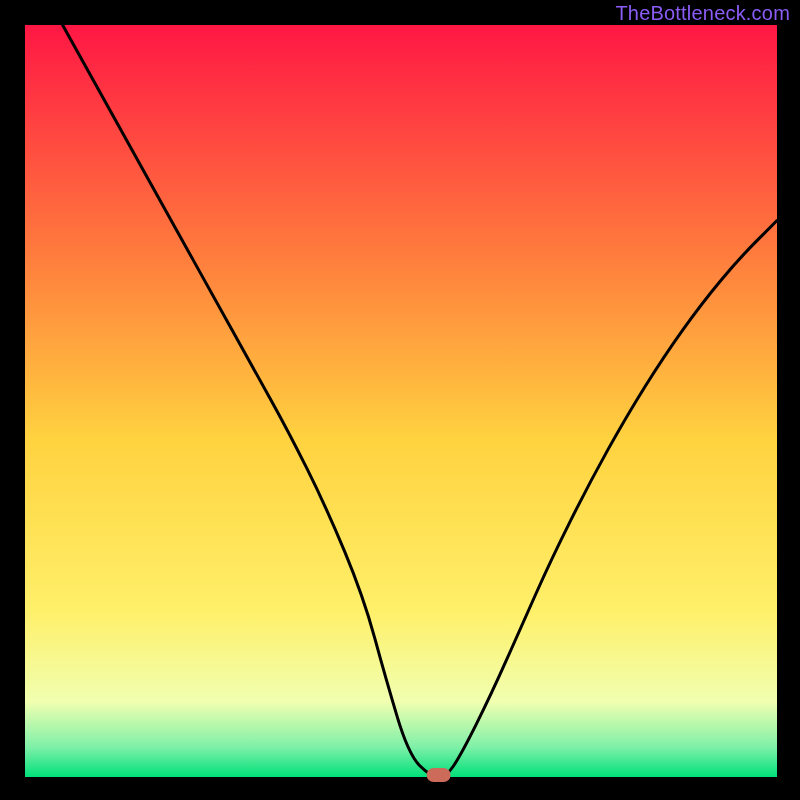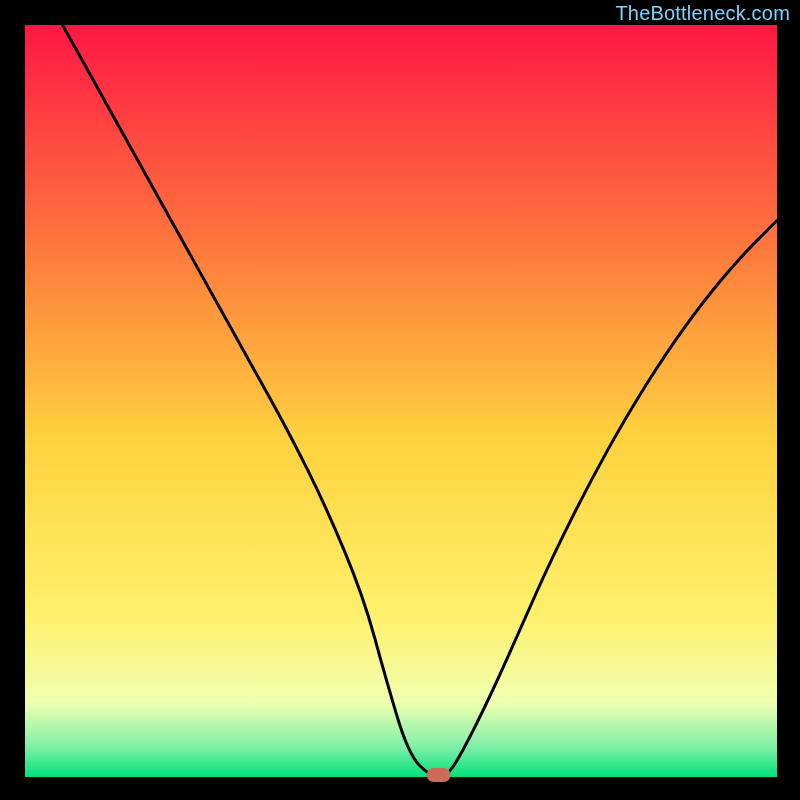--- a/index.html
+++ b/index.html
@@ -14,21 +14,21 @@
   .frame {
     position: relative;
     width: 800px;
     height: 800px;
     background: #000;
   }
   .watermark {
     position: absolute;
     top: 2px;
     right: 10px;
-    color: #7dd3fc;
+    color: #8b5cf6;
     font-size: 20px;
     font-weight: 500;
     letter-spacing: 0.2px;
     user-select: none;
   }
   svg {
     display: block;
   }
 </style>
 </head>

